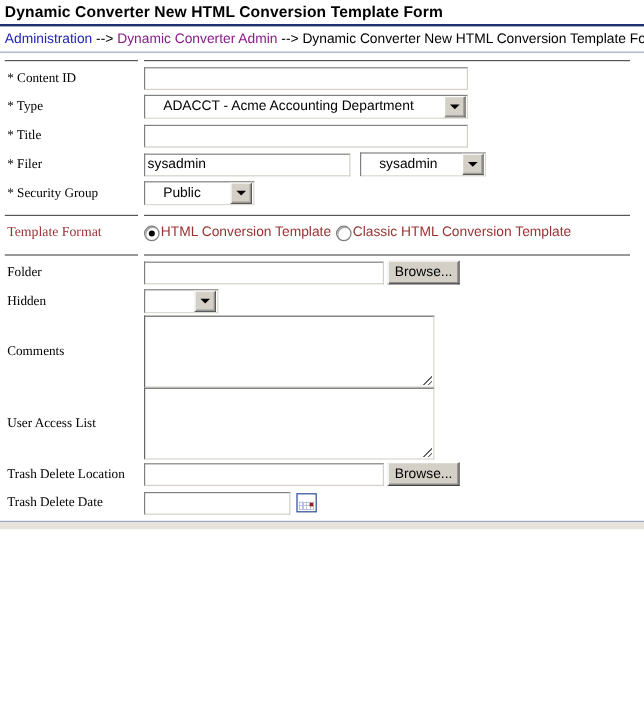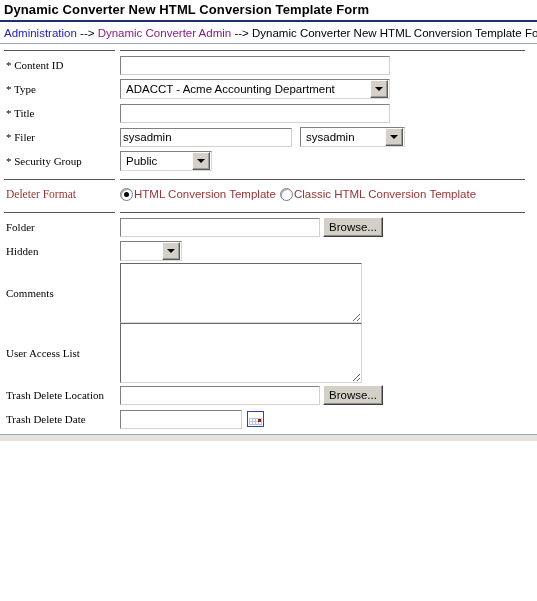--- a/index.html
+++ b/index.html
@@ -122,21 +122,21 @@
     box-sizing: border-box;
     display: inline-flex;
     align-items: center;
     height: 20px;
     border: 1px solid #808080;
     border-right-color: #dcd9d2;
     border-bottom-color: #dcd9d2;
     background: #ffffff;
     font-size: 11.5px;
     color: #000000;
-    padding-left: 5px;
+    padding-left: 15px;
     position: relative;
     overflow: hidden;
   }
   .sel .sel-text {
     flex: 1 1 auto;
     white-space: nowrap;
     overflow: hidden;
   }
   .sel .arrow-btn {
     flex: 0 0 auto;
@@ -374,21 +374,21 @@
     <td>
             <div class="rule-seg label-seg"></div>
           </td>
     <td>
             <div class="rule-seg field-seg"></div>
           </td>
   </tr>
 
   <tr>
     <td>
-            <div class="lbl lbl-format">Deleter Format</div>
+            <div class="lbl lbl-format">Template Format</div>
           </td>
     <td class="fieldcell">
       <div class="radio-row">
         <span class="radio checked"></span>
         <span class="radio-label">HTML Conversion Template</span>
         <span class="radio"></span>
         <span class="radio-label">Classic HTML Conversion Template</span>
       </div>
     </td>
   </tr>

